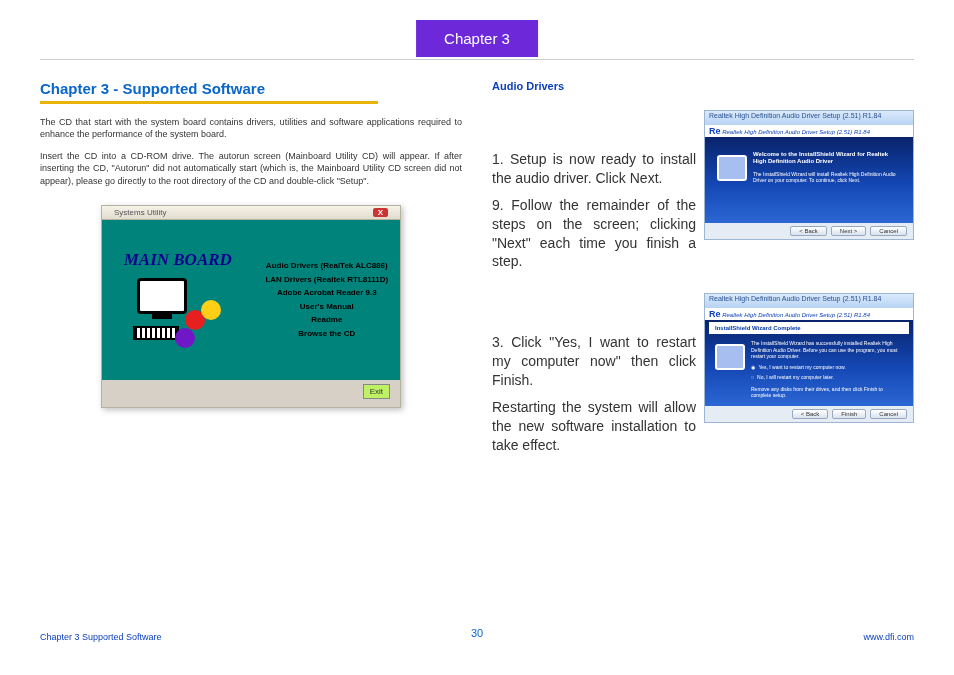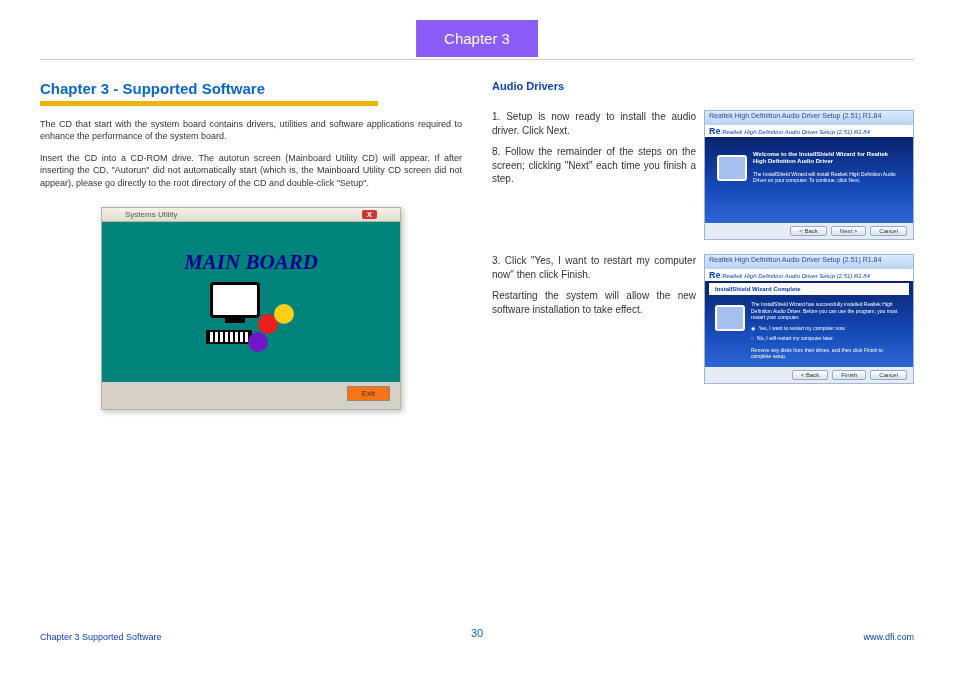--- a/index.html
+++ b/index.html
@@ -17,37 +17,37 @@
     position: relative;
     height: 40px;
     border-bottom: 1px solid #ccc;
     margin: 20px 40px 0 40px;
   }
   .chapter-tab {
     position: absolute;
     left: 50%;
     top: 0;
     transform: translateX(-50%);
-    background: #8b5cf6;
+    background: #6d28d9;
     color: #fff;
     padding: 10px 28px;
     font-size: 15px;
     font-weight: normal;
   }
   .content {
     display: flex;
     padding: 20px 40px 0 40px;
     gap: 30px;
   }
   .col { flex: 1; }
   .page-title {
     color: #0a66c9;
     font-size: 15px;
     font-weight: bold;
-    border-bottom: 5px solid #eab308;
+    border-bottom: 3px solid #eab308;
     padding-bottom: 4px;
     margin-bottom: 12px;
     display: inline-block;
     width: 80%;
   }
   .para {
     font-size: 9px;
     line-height: 1.35;
     margin-bottom: 10px;
     text-align: justify;
@@ -62,21 +62,21 @@
   .utility-frame {
     display: inline-block;
     width: 300px;
     background: #d6d0c6;
     border: 1px solid #b6b2a2;
     box-shadow: 2px 2px 6px rgba(0,0,0,.25);
   }
   .utility-titlebar {
     text-align: left;
     font-size: 8px;
-    padding: 2px 23px;
+    padding: 2px 12px;
     background: linear-gradient(#f5f2e9,#e1dccd);
     border-bottom: 1px solid #b6b2a2;
     color: #555;
     display:flex;
     justify-content: space-between;
     align-items:center;
   }
   .close-x {
     background: #c33;
     color: #fff;
@@ -91,21 +91,21 @@
     height: 160px;
     align-items: center;
   }
   .utility-left {
     flex: 1.1;
     color: #0b008e;
     text-align: center;
     font-family: Georgia, 'Times New Roman', serif;
     font-weight: bold;
     font-style: italic;
-    font-size: 21px;
+    font-size: 17px;
     line-height: 1.1;
     padding: 8px 4px;
   }
   .util-icon {
     margin: 8px auto 0;
     width: 90px; height: 70px;
     position: relative;
   }
   .monitor {
     width: 50px; height: 36px;
@@ -137,36 +137,37 @@
     line-height: 1.7;
     font-weight: bold;
   }
   .utility-footer {
     background:#d6d0c6;
     text-align:right;
     padding:4px 10px 8px;
   }
   .exit-btn{
     display:inline-block;
-    background:#f97316;
+    background:#bef264;
     border:1px solid #888;
     font-size:8px;
-    padding:2px 14px;
+    padding:2px 6px;
   }
   .step-block{
     display:flex;
     gap:8px;
     margin-bottom:14px;
     align-items:flex-start;
   }
   .step-text{
     flex:1;
-    font-size:10px;
+    font-size:14px;
     line-height:1.35;
     text-align: justify;
+    margin-top: 40px;
   }
   .step-text p{ margin-bottom:8px;}
   .install-shot{
     width:210px;
     height:130px;
     border:1px solid #9db6d4;
     position:relative;
     background:#e6ecf3;
   }
   .install-tb{
@@ -286,35 +287,43 @@
           <div class="utility-left">
             <div>MAIN BOARD</div>
             <div class="util-icon">
               <div class="monitor"></div>
               <div class="kbd"></div>
               <div class="disk d1"></div>
               <div class="disk d2"></div>
               <div class="disk d3"></div>
             </div>
           </div>
+          <div class="utility-right">
+            <div>Audio Drivers (RealTek ALC886)</div>
+            <div>LAN Drivers (Realtek RTL8111D)</div>
+            <div>Adobe Acrobat Reader 9.3</div>
+            <div>User's Manual</div>
+            <div>Readme</div>
+            <div>Browse the CD</div>
+          </div>
         </div>
         <div class="utility-footer">
           <span class="exit-btn">Exit</span>
         </div>
       </div>
     </div>
   </div>
 
   <div class="col">
     <div class="section-title">Audio Drivers</div>
 
     <div class="step-block" style="margin-top:18px">
       <div class="step-text">
         <p>1. Setup is now ready to install the audio driver. Click Next.</p>
-        <p>8. Follow the remainder of the steps on the screen; clicking "Next" each time you finish a step.</p>
+        <p>9. Follow the remainder of the steps on the screen; clicking "Next" each time you finish a step.</p>
       </div>
       <div class="install-shot">
         <div class="install-tb">Realtek High Definition Audio Driver Setup (2.51) R1.84</div>
         <div class="install-sub"><b>Re</b> <span>Realtek High Definition Audio Driver Setup (2.51) R1.84</span></div>
         <div class="install-body">
           <div class="install-comp"></div>
           <span class="install-head">Welcome to the InstallShield Wizard for Realtek High Definition Audio Driver</span>
           <span class="install-msg">The InstallShield Wizard will install Realtek High Definition Audio Driver on your computer. To continue, click Next.</span>
         </div>
         <div class="install-bot">

